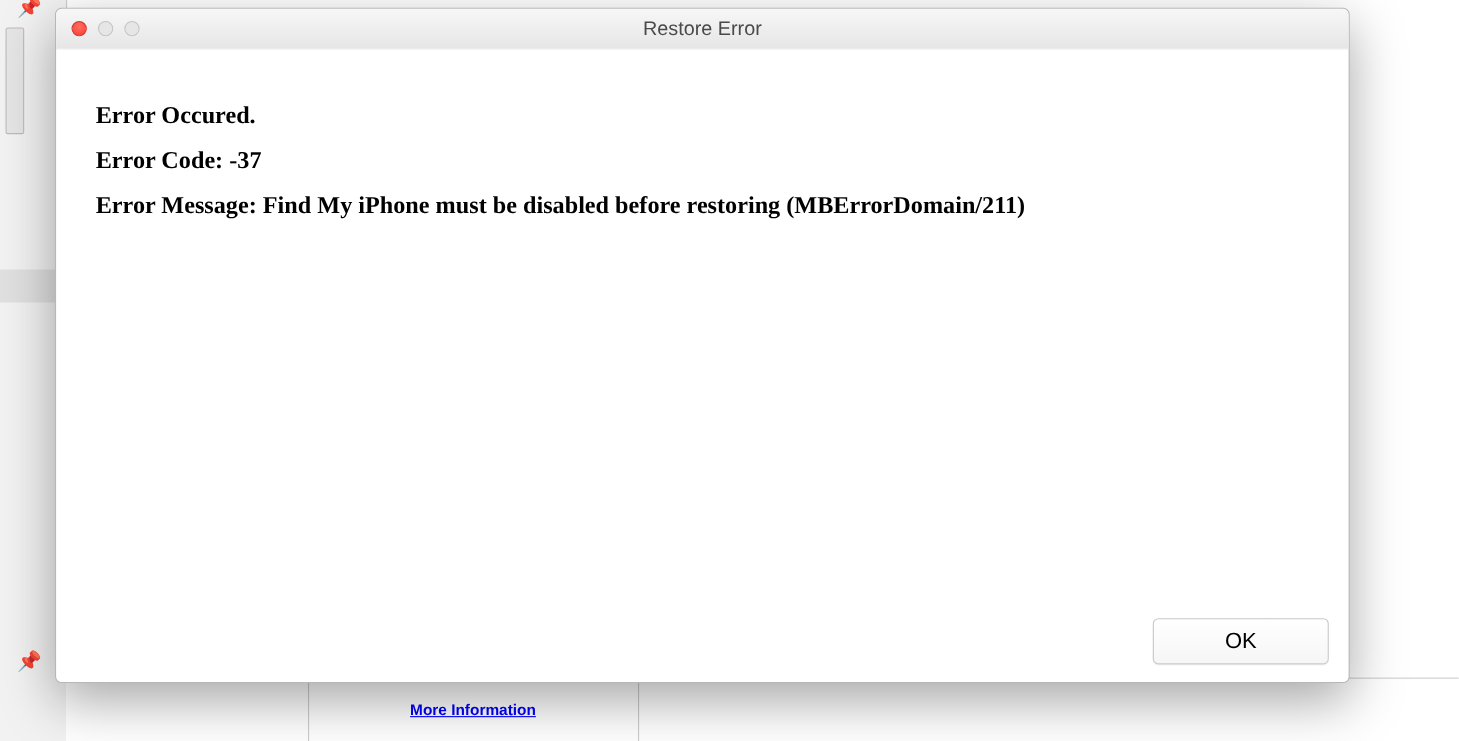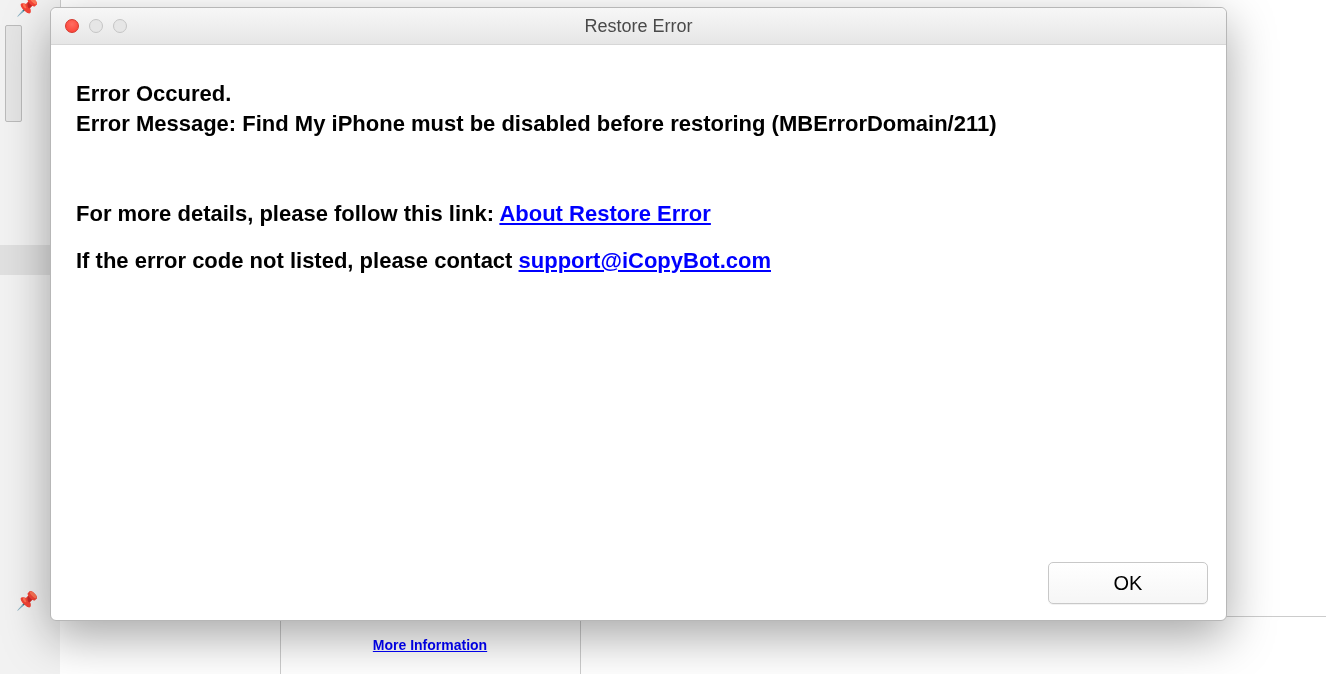--- a/index.html
+++ b/index.html
@@ -30,21 +30,21 @@
   .traffic{display:flex;gap:10px;padding-left:14px;}
   .dot{width:14px;height:14px;border-radius:50%;box-sizing:border-box;}
   .dot.close{background:radial-gradient(circle at 50% 35%,#ff6d62,#fc3b30);border:1px solid #d4362c;}
   .dot.min{background:#e6e6e6;border:1px solid #c5c5c5;}
   .dot.zoom{background:#e6e6e6;border:1px solid #c5c5c5;}
   .title{position:absolute;left:0;right:0;text-align:center;font-size:18px;color:#4a4a4a;pointer-events:none;}
 
   .body{position:absolute;left:24px;right:24px;top:70px;bottom:80px;background:#fff;
     font-size:22px;font-weight:700;line-height:29px;color:#000;}
   .body a{color:var(--link);text-decoration:underline;}
-  .body p{margin:1px;}
+  .body p{margin:12px;font-family:Liberation Serif, serif;}
   .body p.spacer{height:29px;}
   .body p.gap{height:16px;}
   .body span.nowrap{white-space:nowrap;}
 
   .footer{position:absolute;right:18px;bottom:16px;}
   .ok{width:160px;height:42px;font-size:20px;color:#000;
     background:linear-gradient(#ffffff,#f6f6f6);
     border:1px solid #c8c8c8;border-radius:5px;box-shadow:0 1px 0 rgba(0,0,0,.05);cursor:default;}
 </style>
 </head>
@@ -72,30 +72,28 @@
       <div class="dot close"></div>
       <div class="dot min"></div>
       <div class="dot zoom"></div>
     </div>
     <div class="title">Restore Error</div>
   </div>
 
   <div class="body">
     <p>Error Occured.</p>
     <p>
+      <span>Error Code:</span>
+      <span>-37</span>
+    </p>
+    <p>
       <span>Error Message:</span>
       <span class="nowrap">Find My iPhone must be disabled before restoring (MBErrorDomain/211)</span>
     </p>
     <p class="spacer"></p>
     <p class="spacer"></p>
-    <p>
-      <span>For more details, please follow this link: </span><a href="#">About Restore Error</a>
-    </p>
     <p class="gap"></p>
-    <p>
-      <span>If the error code not listed, please contact </span><a href="#">support@iCopyBot.com</a>
-    </p>
   </div>
 
   <div class="footer">
     <button class="ok">OK</button>
   </div>
 </div>
 
 </body></html>

